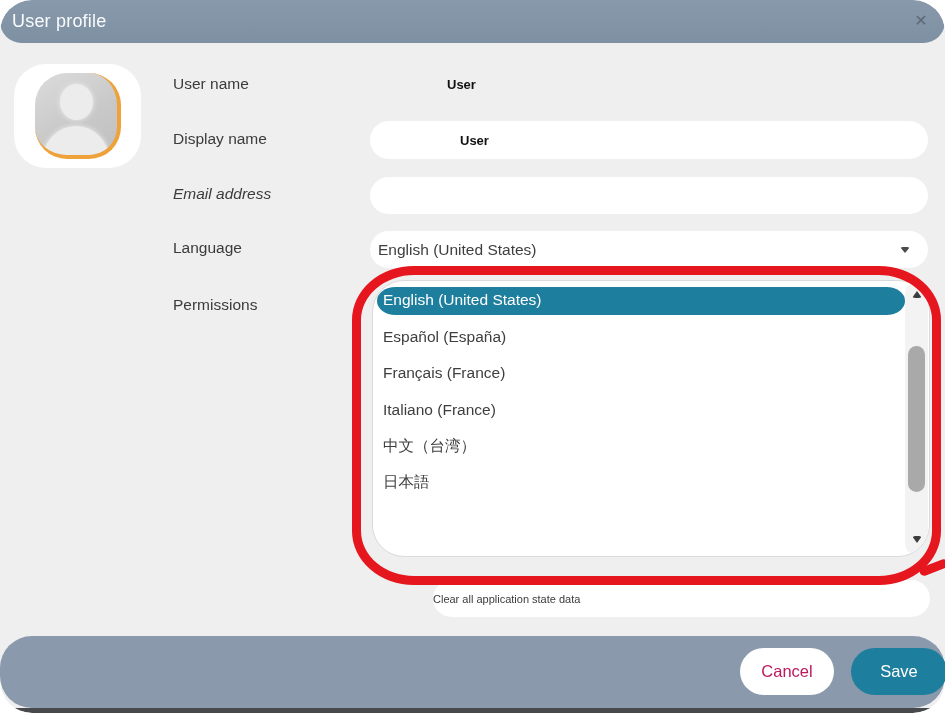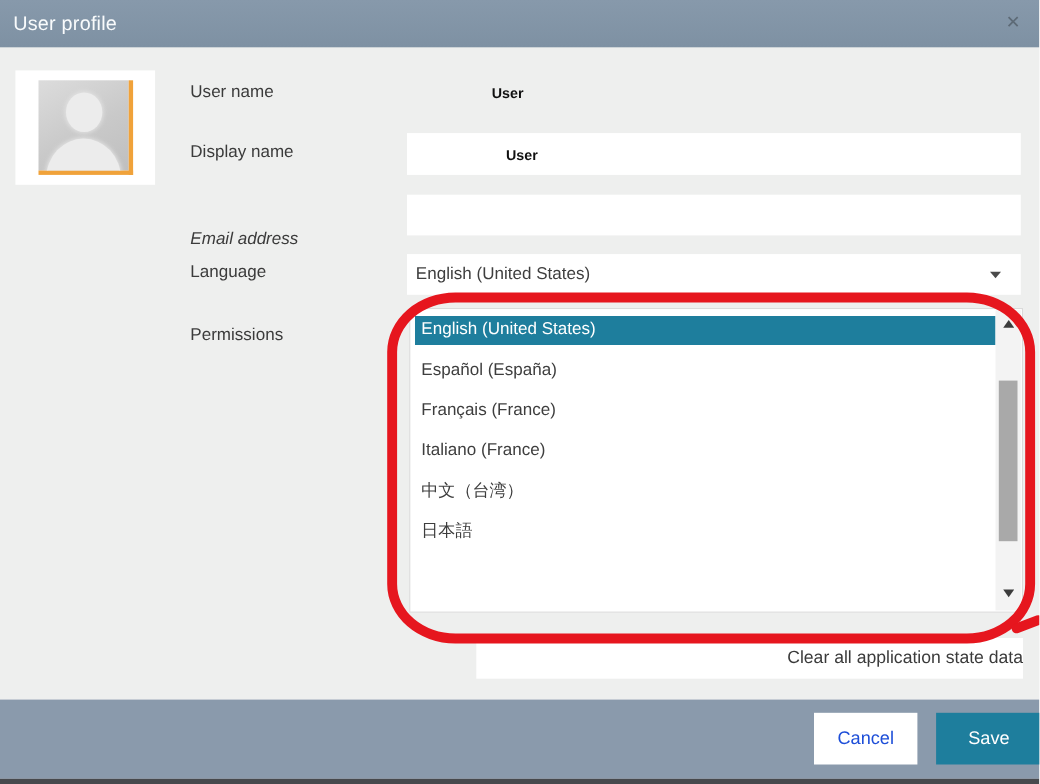--- a/index.html
+++ b/index.html
@@ -1,15 +1,15 @@
 <!DOCTYPE html>
 <html><head>
 <meta charset="utf-8">
 <style>
-  * { margin:0; padding:0; box-sizing:border-box; }
+  * { margin:0; padding:0; box-sizing:border-box;border-radius:32px; }
   html,body { background:#ffffff; }
   #dialog {
     position:relative; width:945px; height:713px; overflow:hidden;
     background:#eeefee; font-family:"Liberation Sans", sans-serif;
   }
 
   
   .titlebar {
     position:absolute; left:0; top:0; width:945px; height:43px;
     background:linear-gradient(#8799ab,#7e91a3);
@@ -38,21 +38,21 @@
   .avatar-shoulders {
     position:absolute; left:7px; top:53px; width:68px; height:50px;
     border-radius:55% 55% 10px 10px / 80% 80% 10px 10px;
     background:#ececec; box-shadow:0 0 4px 1px #e3e3e3;
   }
 
   
   .flabel { position:absolute; left:173px; font-size:15.5px; color:#3b3b3b; line-height:18px; }
   .lbl-username { top:75px; }
   .lbl-display  { top:130px; }
-  .lbl-email    { top:185px; font-style:italic;margin-top:24px; }
+  .lbl-email    { top:185px; font-style:italic; }
   .lbl-language { top:239px; }
   .lbl-perms    { top:296px; }
 
   .static-username {
     position:absolute; left:447px; top:77px;
     font-size:13px; font-weight:bold; color:#101010;
   }
 
   .tinput {
     position:absolute; left:370px; width:558px; background:#ffffff;
@@ -106,28 +106,28 @@
   .red-tail {
     position:absolute; left:919px; top:563px; width:30px; height:9px;
     background:#e6161e; border-radius:5px; transform:rotate(-21deg);
     pointer-events:none; z-index:10;
   }
 
   
   .clear-btn {
     position:absolute; left:433px; top:580px; width:497px; height:37px;
     background:#fff; border:none; font-family:"Liberation Sans", sans-serif;
-    font-size:16px; color:#3b3b3b; text-align:right; cursor:default;
+    font-size:11px; color:#3b3b3b; text-align:left; cursor:default;
   }
 
   
   .footer { position:absolute; left:0; top:636px; width:945px; height:72px; background:#8a9aac; }
   .btn { position:absolute; border:none; font-family:"Liberation Sans", sans-serif;
          font-size:16.5px; cursor:default; }
-  .cancel-btn { left:740px; top:648px; width:94px; height:47px; background:#ffffff; color:#1d4ed8; }
+  .cancel-btn { left:740px; top:648px; width:94px; height:47px; background:#ffffff; color:#be185d; }
   .save-btn   { left:851px; top:648px; width:96px; height:47px; background:#1e7e9d; color:#ffffff; }
   .bottom-edge { position:absolute; left:0; top:708px; width:945px; height:5px; background:#47494d; }
 </style>
 </head>
 <body>
 
 <div id="dialog">
 
   <div class="titlebar">
     <div class="title">User profile</div>

